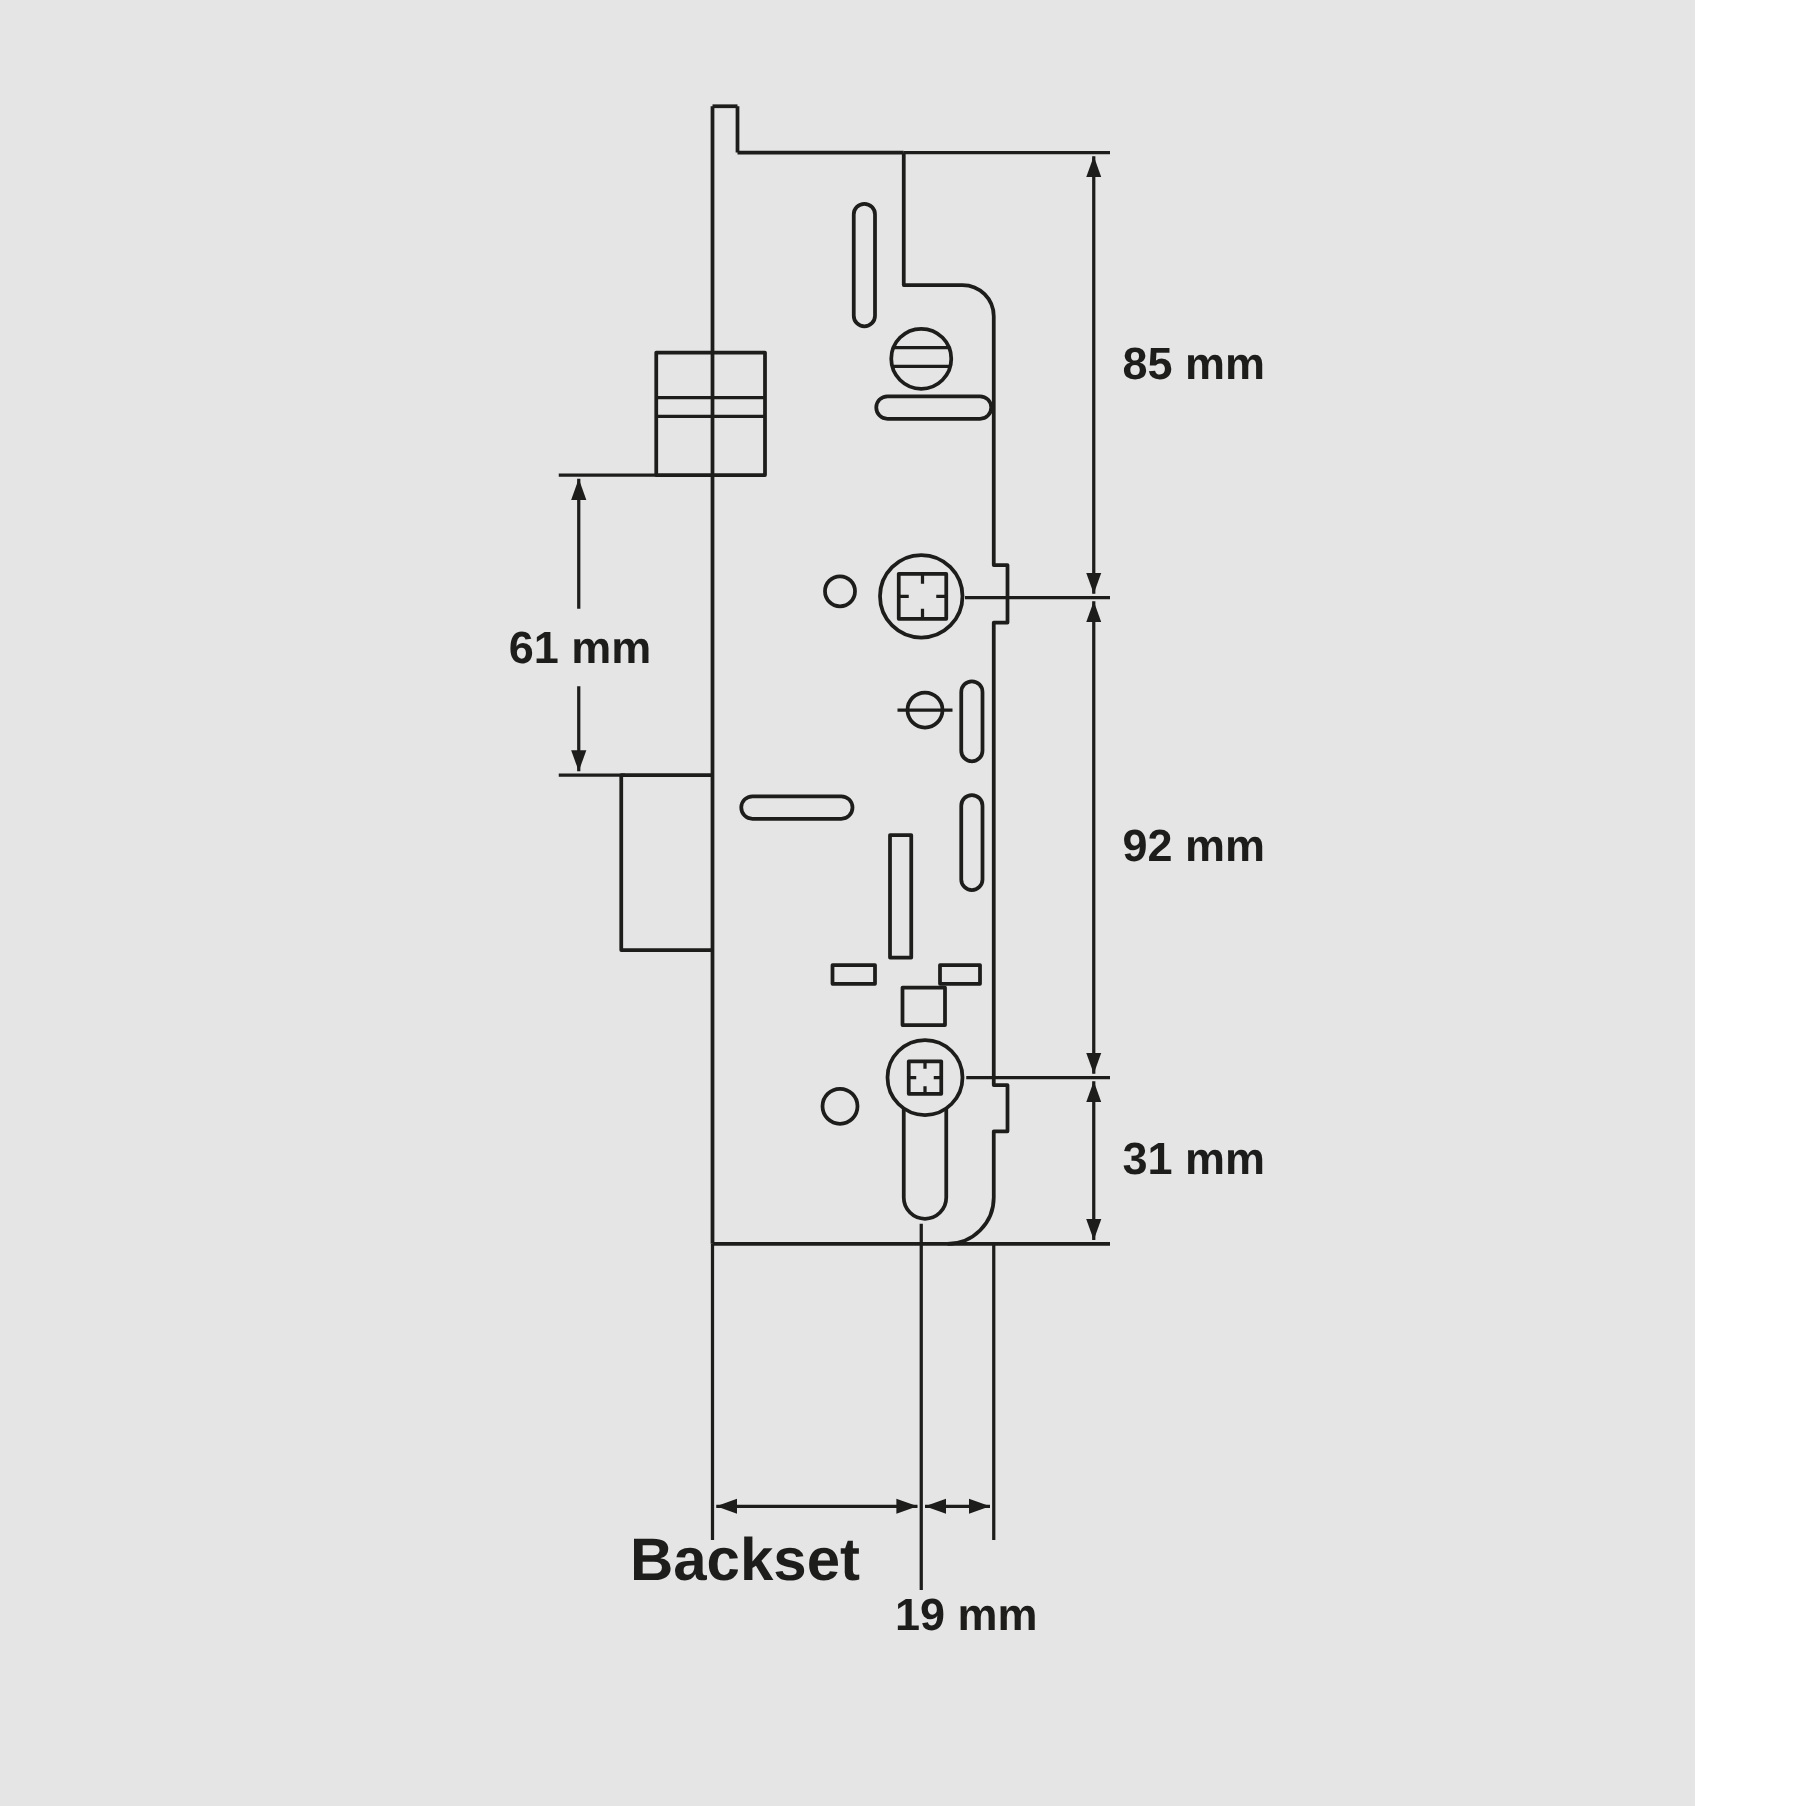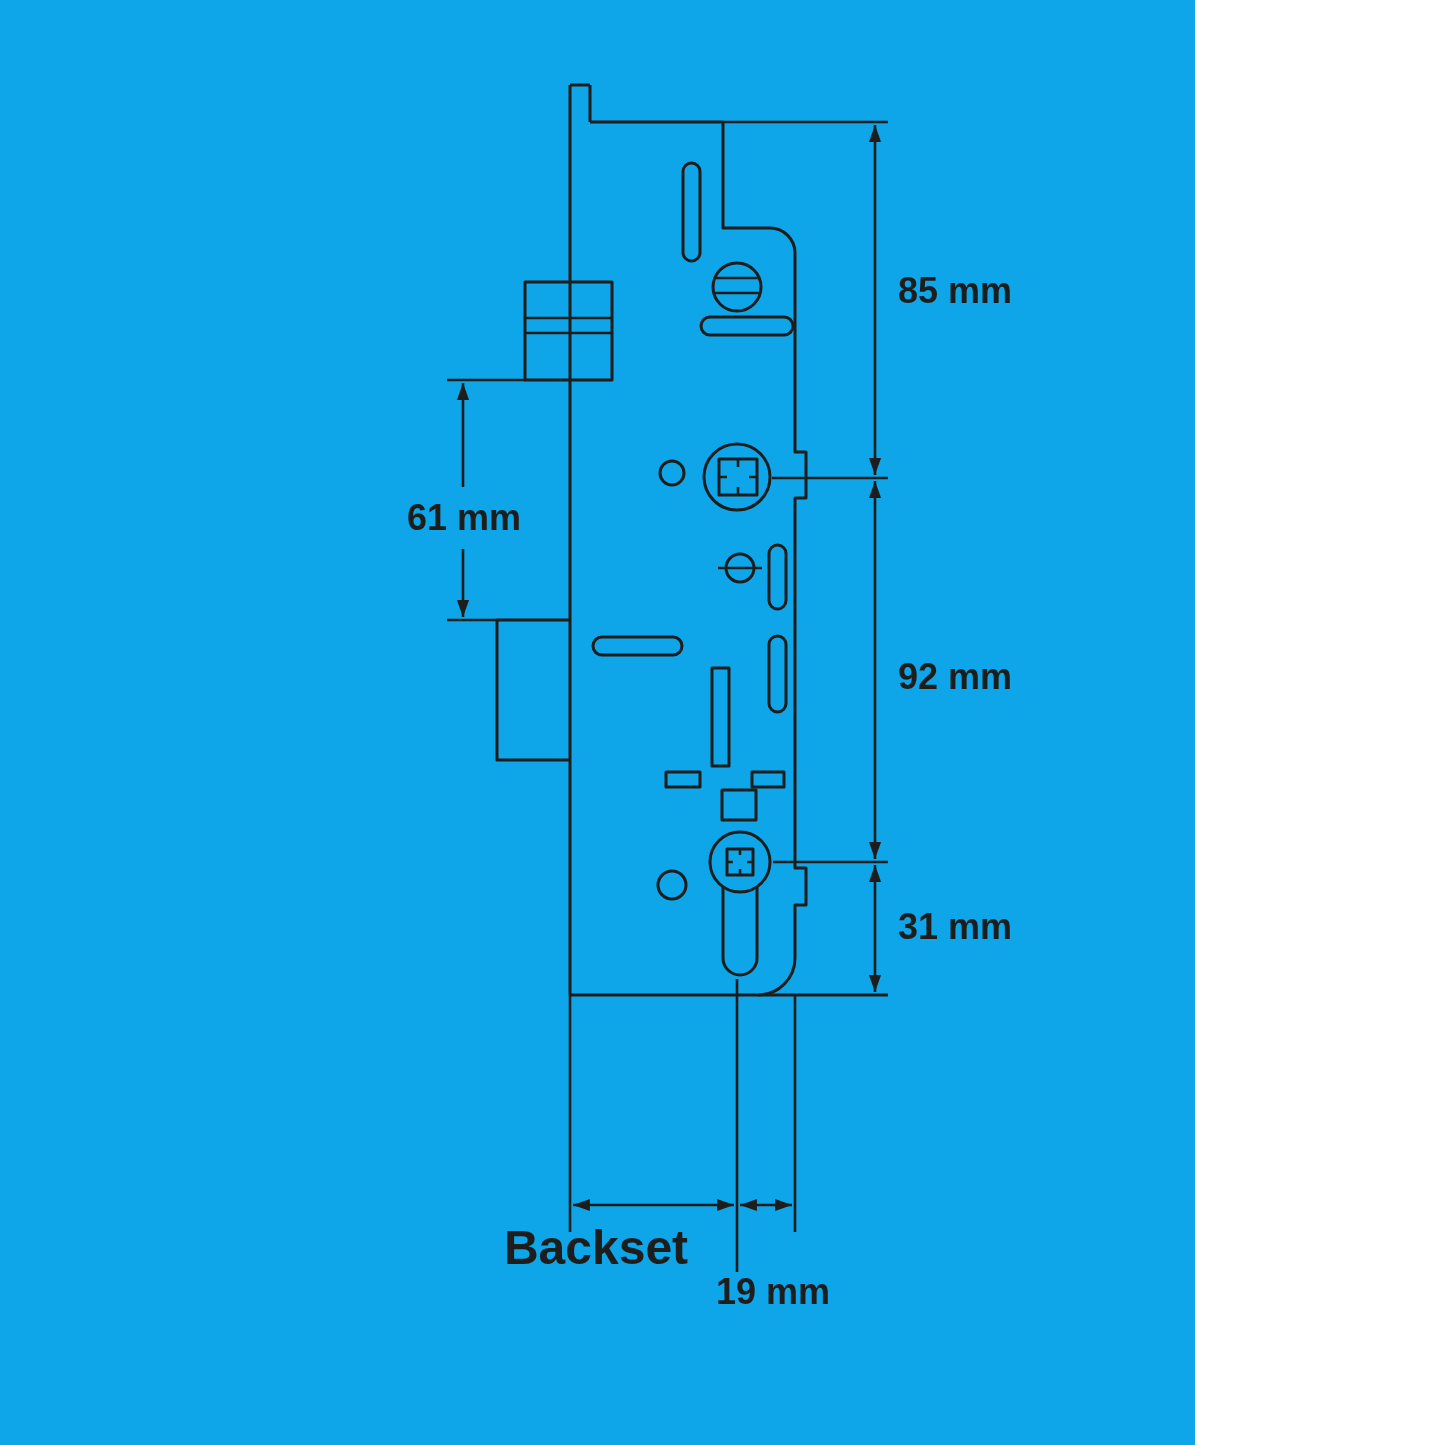--- a/index.html
+++ b/index.html
@@ -1,16 +1,16 @@
 <!DOCTYPE html>
 <html><head>
 <meta charset="utf-8">
 <style>
   html,body{margin:0;padding:0;background:#ffffff;}
-  .canvas{position:relative;width:1195px;height:1445px;background:#0ea5e9;overflow:hidden;}
+  .canvas{position:relative;width:1356px;height:1445px;background:#e5e5e5;overflow:hidden;}
   svg{display:block;}
   .ln{stroke:#1d1d1b;stroke-width:3;fill:none;stroke-linejoin:round;stroke-linecap:butt;}
   .thin{stroke:#1d1d1b;stroke-width:2.6;fill:none;}
   .dim{stroke:#1d1d1b;stroke-width:2.6;fill:none;}
   .t{font-family:"Liberation Sans","DejaVu Sans",sans-serif;font-weight:700;fill:#1d1d1b;font-size:36px;}
   .tbig{font-size:48px;}
 </style>
 </head>
 <body>
 

